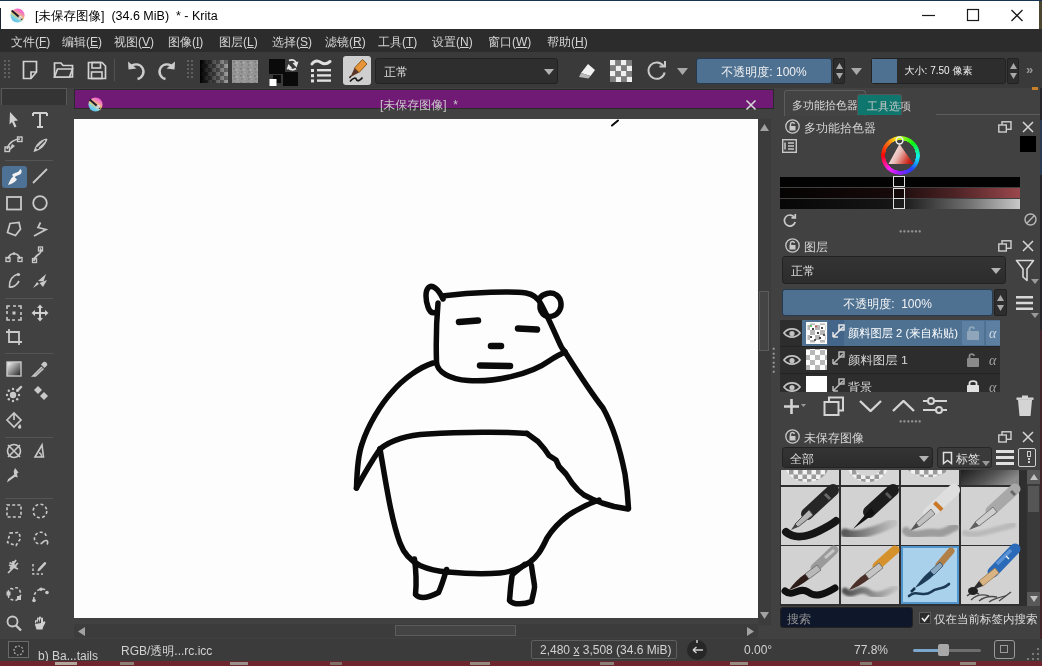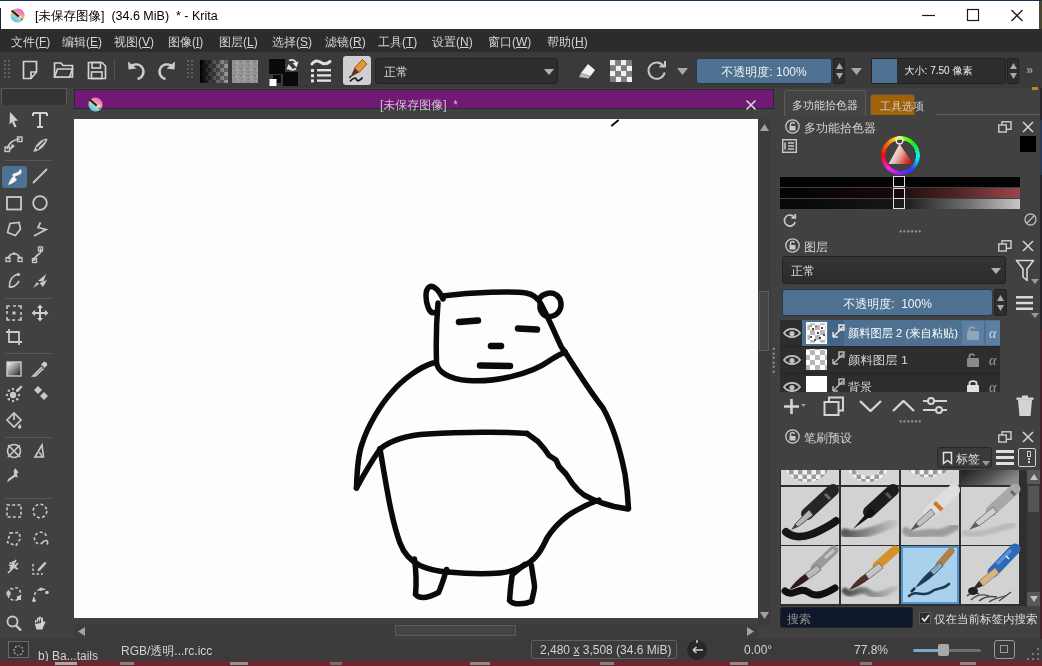--- a/index.html
+++ b/index.html
@@ -456,21 +456,21 @@
     <path d="M524.5,564.5 C517,571 512.5,573.5 512,576 C511,583 510,593 509.5,600.5 C513.5,605 524,604.5 531.5,601.5 C533.5,593.5 535,588 534.5,585.5 C533.5,578.5 532,570 531.5,565.5"></path>
     <path d="M612,125.5 L618,120.5" stroke-width="2"></path>
   </g>
 </svg>
 
 <div class="abs" id="rightpanel" style="left:775px;top:88px;width:267px;height:551px;background:#414141">
 
   <div class="abs" style="left:9px;top:2px;width:82px;height:26px;background:#434343;border:1px solid #5c5c5c;border-bottom:none;border-radius:3px 3px 0 0;box-sizing:border-box">
     <div class="abs" style="left:7px;top:7px;font-size:11px;color:#d8d8d8;white-space:nowrap">多功能拾色器</div>
   </div>
-  <div class="abs" style="left:95px;top:6px;width:45px;height:21px;background:#a16207;border:1px solid #565656;border-bottom:none;border-radius:3px 3px 0 0;box-sizing:border-box">
+  <div class="abs" style="left:82px;top:6px;width:45px;height:21px;background:#0f766e;border:1px solid #565656;border-bottom:none;border-radius:3px 3px 0 0;box-sizing:border-box">
     <div class="abs" style="left:9px;top:4px;font-size:11px;color:#cccccc;white-space:nowrap">工具选项</div>
   </div>
   <div class="abs" style="left:161px;top:26px;width:106px;height:1px;background:#5c5c5c"></div>
 
   <svg class="ico" style="left:10px;top:31px" width="15" height="15" viewBox="0 0 15 15">
       <circle cx="7.5" cy="7.5" r="6.7" fill="none" stroke="#c8c8c8" stroke-width="1.3"></circle>
       <rect x="4.5" y="7" width="6" height="4.5" fill="#c8c8c8"></rect>
       <path d="M5.5 7 V5.5 C5.5 3 9 3 9.5 5" fill="none" stroke="#c8c8c8" stroke-width="1.4"></path>
     </svg>
   <div class="abs" style="left:29px;top:32px;font-size:12px;color:#d4d4d4">多功能拾色器</div>
@@ -714,28 +714,34 @@
       <rect x="0.5" y="2.5" width="17" height="2.4" fill="#d4d4d4"></rect>
       <rect x="6" y="0.5" width="6" height="2.5" fill="#d4d4d4"></rect>
     </svg>
   <div class="abs" style="left:124px;top:331px;width:22px;height:4px;color:#929292;font-size:5.5px;letter-spacing:0.5px;line-height:4px">●●●●●●</div>
 
   <svg class="ico" style="left:10px;top:341px" width="15" height="15" viewBox="0 0 15 15">
       <circle cx="7.5" cy="7.5" r="6.7" fill="none" stroke="#c8c8c8" stroke-width="1.3"></circle>
       <rect x="4.5" y="7" width="6" height="4.5" fill="#c8c8c8"></rect>
       <path d="M5.5 7 V5.5 C5.5 3 9 3 9.5 5" fill="none" stroke="#c8c8c8" stroke-width="1.4"></path>
     </svg>
-  <div class="abs" style="left:29px;top:342px;font-size:12px;color:#d4d4d4">笔刷预设</div>
+  <div class="abs" style="left:29px;top:342px;font-size:12px;color:#d4d4d4">未保存图像</div>
   <svg class="ico" style="left:223px;top:343px" width="14" height="12" viewBox="0 0 14 12">
       <rect x="4" y="0.8" width="9" height="7.5" fill="none" stroke="#cfcfcf" stroke-width="1.4"></rect>
       <rect x="0.8" y="4" width="7.5" height="7" fill="#414141" stroke="#cfcfcf" stroke-width="1.4"></rect>
     </svg>
   <svg class="ico" style="left:247px;top:343px" width="12" height="12" viewBox="0 0 12 12">
       <path d="M1 1 L11 11 M11 1 L1 11" stroke="#d6d6d6" stroke-width="1.5"></path>
     </svg>
+  <div class="abs" style="left:7px;top:359px;width:151px;height:21px;background:linear-gradient(#343434,#2c2c2c);border:1px solid #222;border-radius:3px;box-sizing:border-box">
+    <div class="abs" style="left:7px;top:3px;font-size:12px;color:#dcdcdc">全部</div>
+    <svg class="ico" style="left:136px;top:8px" width="10" height="6" viewBox="0 0 10 6">
+        <path d="M0 0 L5 6 L10 0 Z" fill="#b2b2b2"></path>
+      </svg>
+  </div>
   <div class="abs" style="left:162px;top:359px;width:55px;height:21px;background:#3a3a3a;border:1px solid #272727;border-radius:3px;box-sizing:border-box">
     <svg class="ico" style="left:4px;top:3px" width="11" height="14" viewBox="0 0 11 14">
         <path d="M1.5 1.5 H9.5 V12.5 L5.5 9.5 L1.5 12.5 Z" fill="none" stroke="#e0e0e0" stroke-width="1.5"></path>
       </svg>
     <div class="abs" style="left:18px;top:3px;font-size:12px;color:#e0e0e0">标签</div>
     <svg class="ico" style="left:44px;top:13px" width="8" height="5" viewBox="0 0 8 5">
         <path d="M0 0 L4 5 L8 0 Z" fill="#9a9a9a"></path>
       </svg>
   </div>
   <svg class="ico" style="left:221px;top:361px" width="18" height="17" viewBox="0 0 18 17">

